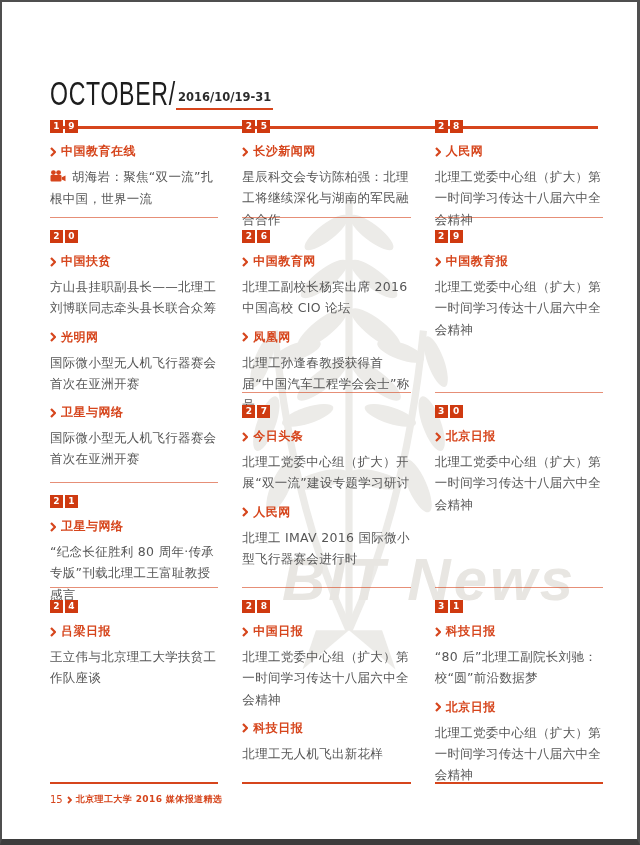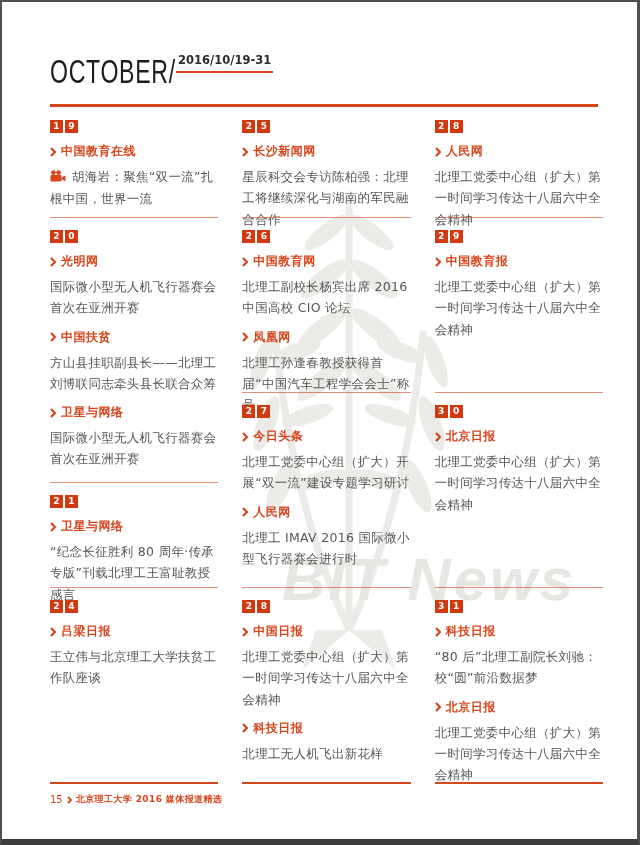--- a/index.html
+++ b/index.html
@@ -15,31 +15,31 @@
   
   .watermark-emblem { position:absolute; left:192px; top:172px; z-index:0; }
   .watermark-text {
     position:absolute; left:280px; top:543px; z-index:0;
     font-family:"Liberation Sans", sans-serif;
     font-size:60px; font-style:italic; font-weight:bold;
     color:#e8e6e2; letter-spacing:3px; white-space:nowrap;
   }
 
   
-  .header { position:relative; z-index:1; display:flex; align-items:flex-end; padding:50px 40px 0 48px; }
+  .header { position:relative; z-index:1; display:flex; align-items:flex-end; padding:72px 40px 0 48px; }
   .month-wrap { width:118px; }
   .month {
     display:inline-block; white-space:nowrap;
     font-family:"Liberation Sans", sans-serif;
     font-size:34px; font-weight:500; color:#1d1d1d; letter-spacing:1px;
     transform:scaleX(.68); transform-origin:0 80%;
   }
   .date-range {
     font-size:11.5px; font-weight:bold; color:#2b2b2b;
-    border-bottom:2px solid #d6451c; padding:0 2px 4px 2px; margin:0 0 18px 8px;
+    border-bottom:2px solid #d6451c; padding:0 2px 4px 2px; margin:0 0 3px 8px;
   }
   .header-rule { position:relative; z-index:1; height:3px; background:#d6451c; margin:13px 39px 0 48px; }
 
   
   .columns { position:absolute; z-index:1; top:116px; left:48px; width:553px; display:flex; gap:24px; }
   .column { flex:1; position:relative; height:666px; }
   .column::after { content:""; position:absolute; left:0; right:0; bottom:0; height:2px; background:#d6451c; }
 
   .block { position:relative; padding-top:2px; }
   .block:not(:last-child)::after {
@@ -151,34 +151,34 @@
             <span class="badge-cell">2</span>
             <span class="badge-cell">0</span>
           </div>
           <div class="item">
             <div class="source">
               <span class="chev">
                 <svg width="6" height="10" viewBox="0 0 6 10">
                   <polyline points="1,1 5,5 1,9" stroke="#d6451c" stroke-width="2.2" fill="none"></polyline>
                 </svg>
               </span>
+              <span class="source-name">中国扶贫</span>
+            </div>
+            <div class="title"><span class="title-text">方山县挂职副县长——北理工刘博联同志牵头县长联合众筹</span></div>
+          </div>
+          <div class="item">
+            <div class="source">
+              <span class="chev">
+                <svg width="6" height="10" viewBox="0 0 6 10">
+                  <polyline points="1,1 5,5 1,9" stroke="#d6451c" stroke-width="2.2" fill="none"></polyline>
+                </svg>
+              </span>
               <span class="source-name">光明网</span>
             </div>
             <div class="title"><span class="title-text">国际微小型无人机飞行器赛会首次在亚洲开赛</span></div>
-          </div>
-          <div class="item">
-            <div class="source">
-              <span class="chev">
-                <svg width="6" height="10" viewBox="0 0 6 10">
-                  <polyline points="1,1 5,5 1,9" stroke="#d6451c" stroke-width="2.2" fill="none"></polyline>
-                </svg>
-              </span>
-              <span class="source-name">中国扶贫</span>
-            </div>
-            <div class="title"><span class="title-text">方山县挂职副县长——北理工刘博联同志牵头县长联合众筹</span></div>
           </div>
           <div class="item">
             <div class="source">
               <span class="chev">
                 <svg width="6" height="10" viewBox="0 0 6 10">
                   <polyline points="1,1 5,5 1,9" stroke="#d6451c" stroke-width="2.2" fill="none"></polyline>
                 </svg>
               </span>
               <span class="source-name">卫星与网络</span>
             </div>

